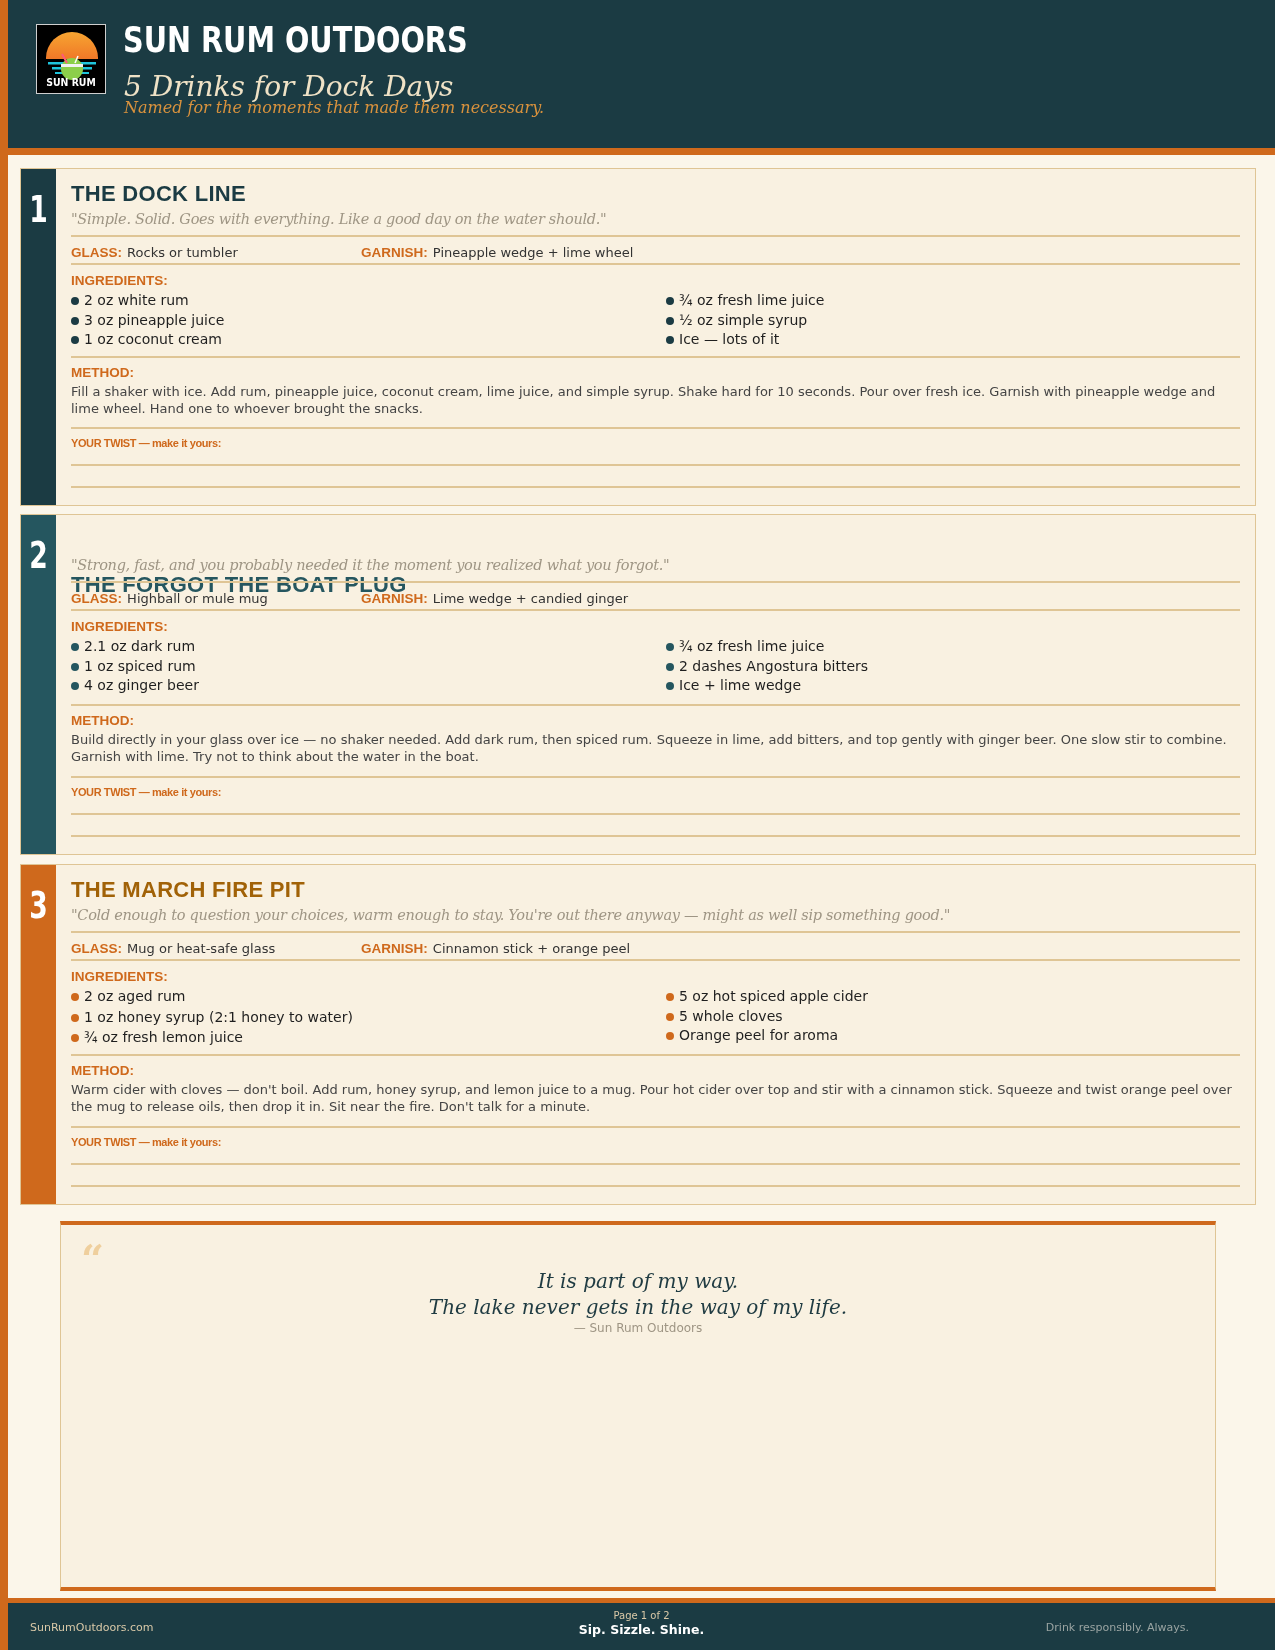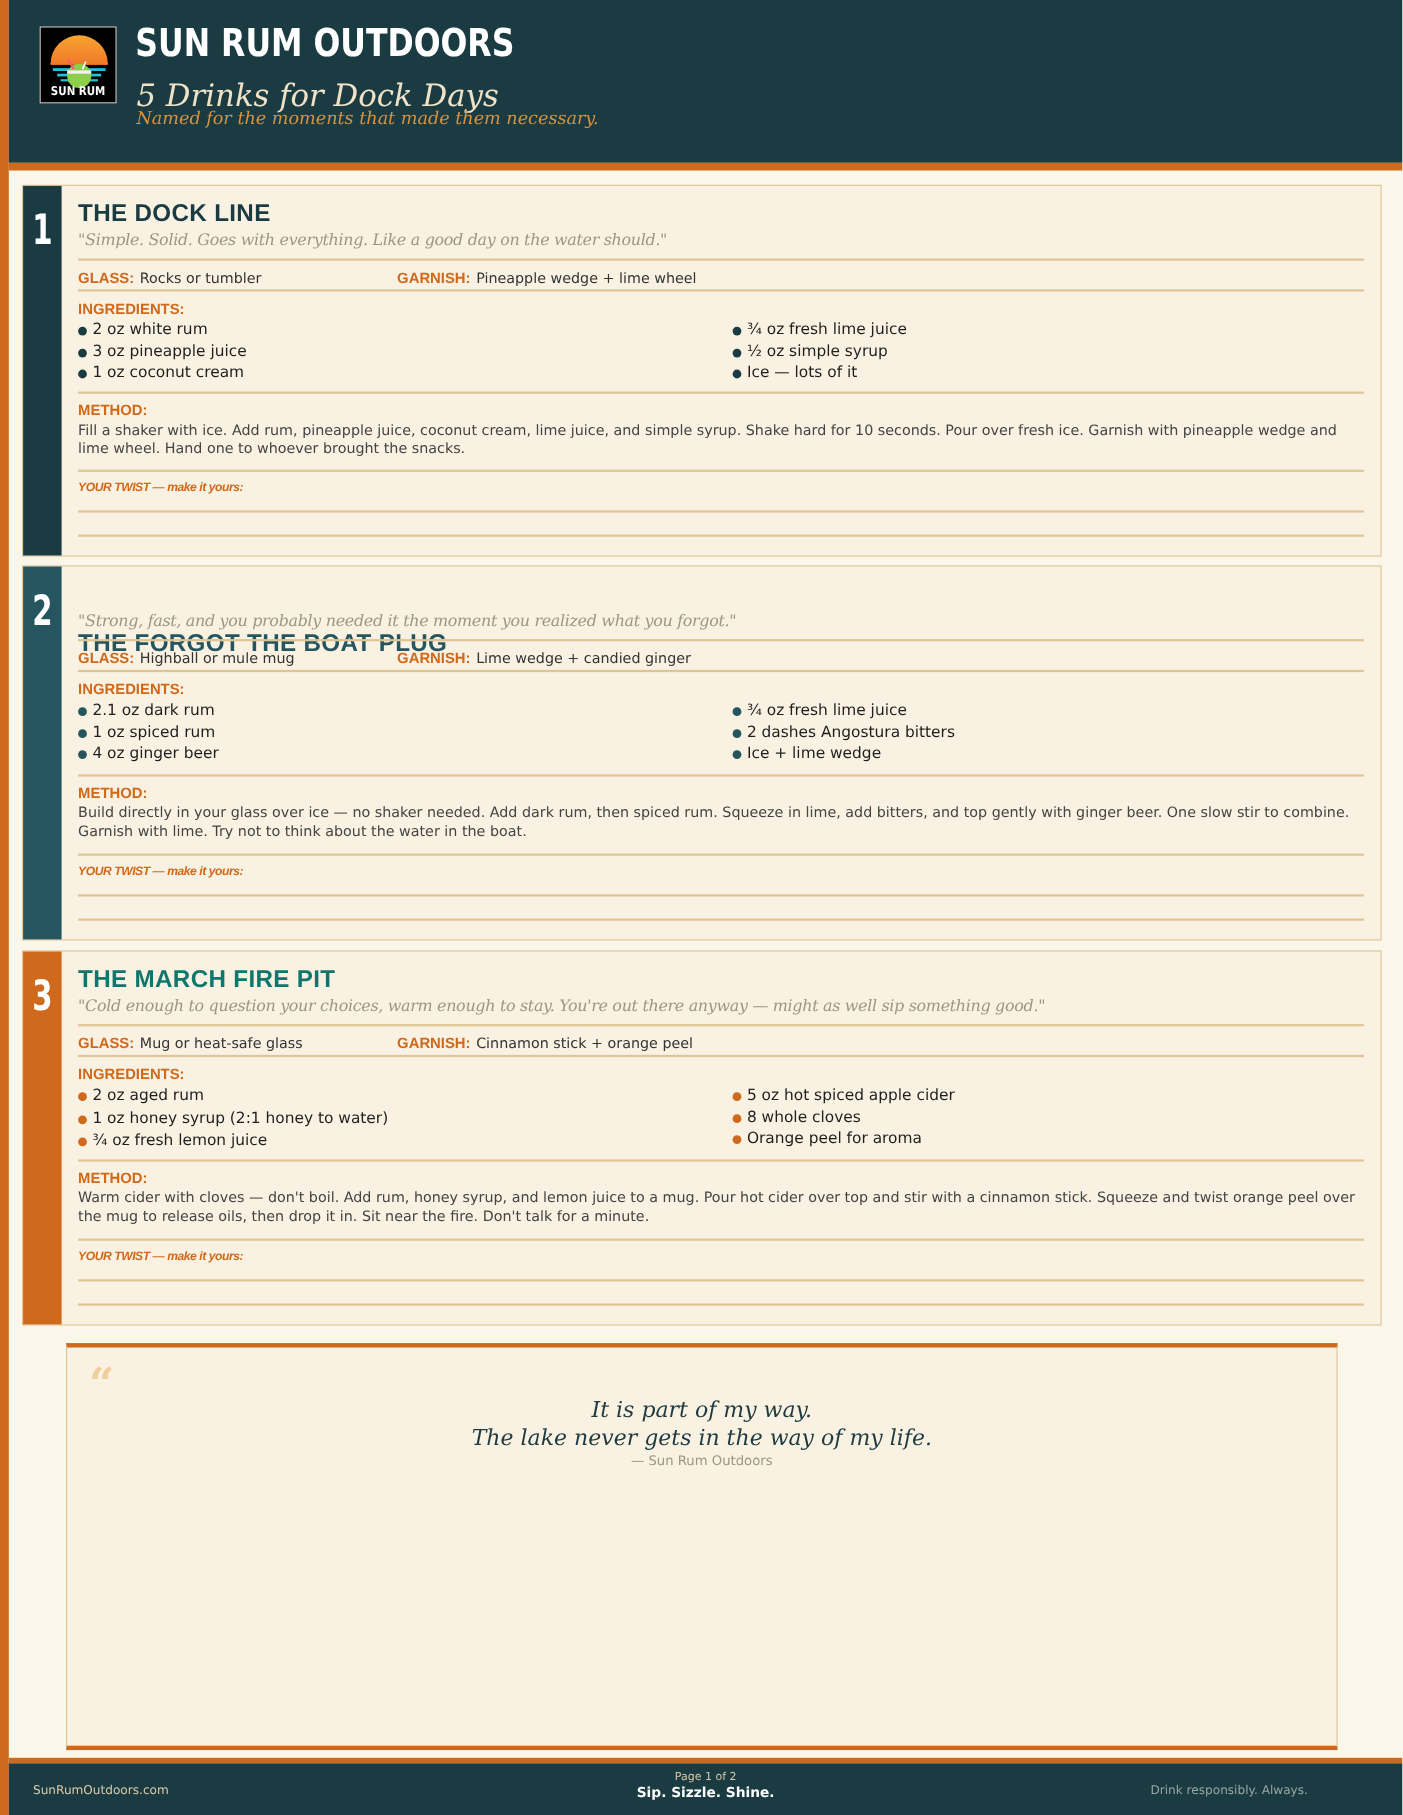--- a/index.html
+++ b/index.html
@@ -102,21 +102,21 @@
     .ing-right { left: 595px; }
     .method-label { position: absolute; left: 0; }
     .method-text {
       position: absolute; left: 0; right: 0;
       font-family: "DejaVu Sans", sans-serif; font-size: 13px; color: #444;
       line-height: 17px;
     }
     .twist {
       position: absolute; left: 0;
       font-family: "Liberation Sans", sans-serif; font-weight: bold;
-      font-size: 11px; color: #cf691c; letter-spacing: -0.4px; font-style: italic;
+      font-size: 11px; color: #cf691c; letter-spacing: -0.4px;
     }
 
     
     .quote-box {
       position: absolute; left: 60px; top: 1221px; width: 1156px; height: 370px;
       background: #f9f1e1; border-left: 1px solid #dfc595; border-right: 1px solid #dfc595;
       border-top: 4px solid #cf691c; border-bottom: 4px solid #cf691c;
     }
     .quote-mark {
       position: absolute; left: 20px; top: 10px;
@@ -255,37 +255,37 @@
     <div class="rule" style="top:298px;"></div>
     <div class="rule" style="top:320px;"></div>
   </div>
 </div>
 
 <div class="card" style="top:864px;height:341px;">
   <div class="num-col" style="background:#cf691c;">
     <div class="num">3</div>
   </div>
   <div class="body">
-    <div class="title" style="color:#0f766e;">THE MARCH FIRE PIT</div>
+    <div class="title" style="color:#a16207;">THE MARCH FIRE PIT</div>
     <div class="quote">"Cold enough to question your choices, warm enough to stay. You're out there anyway — might as well sip something good."</div>
     <div class="rule" style="top:66px;"></div>
     <div class="glass-row">
       <div class="g"><span class="label">GLASS:</span> <span class="val">Mug or heat-safe glass</span></div>
       <div class="gn"><span class="label">GARNISH:</span> <span class="val">Cinnamon stick + orange peel</span></div>
     </div>
     <div class="rule" style="top:94px;"></div>
     <div class="label ing-label">INGREDIENTS:</div>
     <ul class="ing-col ing-left">
       <li style="height:20.5px;"><span class="dot" style="background:#cf691c;"></span><span>2 oz aged rum</span></li>
       <li style="height:20.5px;"><span class="dot" style="background:#cf691c;"></span><span>1 oz honey syrup (2:1 honey to water)</span></li>
       <li><span class="dot" style="background:#cf691c;"></span><span>¾ oz fresh lemon juice</span></li>
     </ul>
     <ul class="ing-col ing-right">
       <li><span class="dot" style="background:#cf691c;"></span><span>5 oz hot spiced apple cider</span></li>
-      <li><span class="dot" style="background:#cf691c;"></span><span>8 whole cloves</span></li>
+      <li><span class="dot" style="background:#cf691c;"></span><span>5 whole cloves</span></li>
       <li><span class="dot" style="background:#cf691c;"></span><span>Orange peel for aroma</span></li>
     </ul>
     <div class="rule" style="top:189px;"></div>
     <div class="label method-label" style="top:198px;">METHOD:</div>
     <div class="method-text" style="top:216px;">Warm cider with cloves — don't boil. Add rum, honey syrup, and lemon juice to a mug. Pour hot cider over top and stir with a cinnamon stick. Squeeze and twist orange peel over the mug to release oils, then drop it in. Sit near the fire. Don't talk for a minute.</div>
     <div class="rule" style="top:261px;"></div>
     <div class="twist" style="top:271px;">YOUR TWIST — make it yours:</div>
     <div class="rule" style="top:298px;"></div>
     <div class="rule" style="top:320px;"></div>
   </div>

